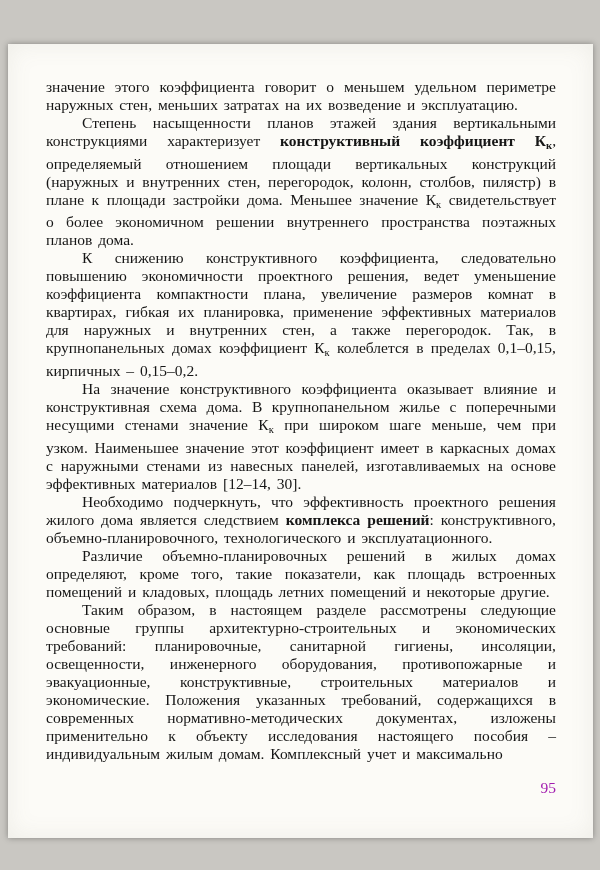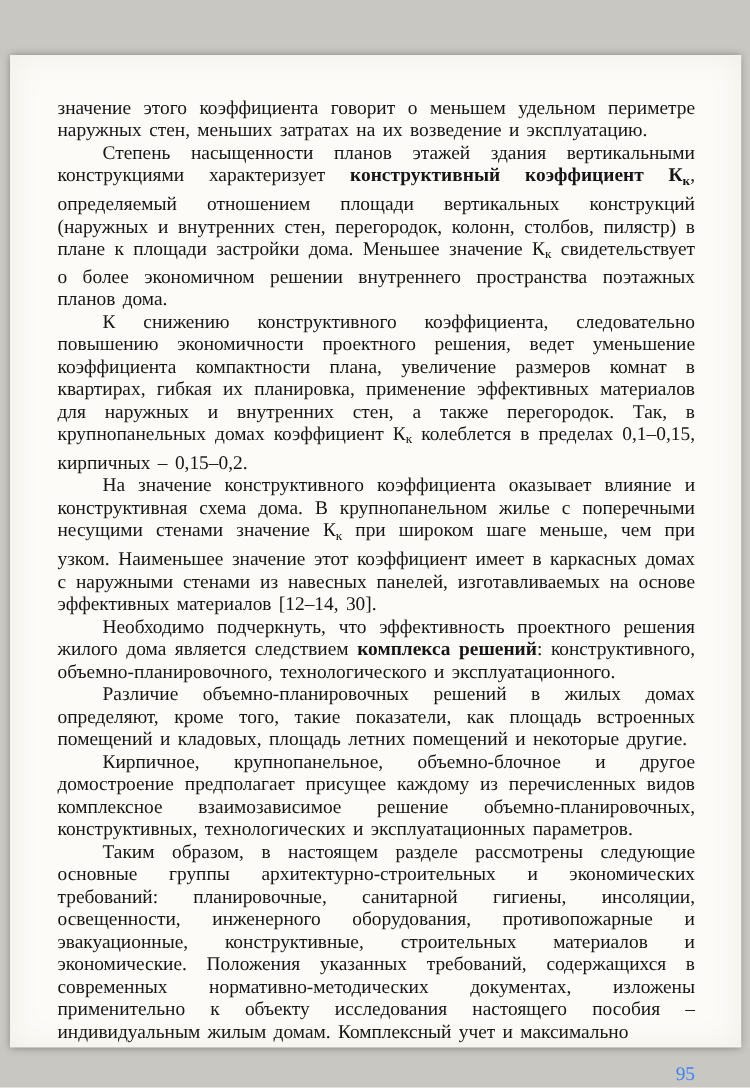--- a/index.html
+++ b/index.html
@@ -46,34 +46,33 @@
   }
   .run-sub {
     font-size: 0.68em;
     vertical-align: -0.25em;
     word-spacing: normal;
   }
   .page-number {
     text-align: right;
     margin-top: 16px;
     font-size: 15.5px;
-    color: #3b82f6;
+    color: #a21caf;
   }
 </style>
 </head>
 <body>
 
 <div class="scan-page">
   <div class="text-block">
 
   <p class="para"><span>значение этого коэффициента говорит о меньшем удельном периметре наружных стен, меньших затратах на их возведение и эксплуатацию.</span></p>
       <p class="para indent"><span>Степень насыщенности планов этажей здания вертикальными конструкциями характеризует </span><span class="run-bold">конструктивный коэффициент</span><span class="run-bold"> К</span><span class="run-bold run-sub">к</span><span>, определяемый отношением площади вертикальных конструкций (наружных и внутренних стен, перегородок, колонн, столбов, пилястр) в плане к площади застройки дома. Меньшее значение К</span><span class="run-sub">к</span><span> свидетельствует о более экономичном решении внутреннего пространства поэтажных планов дома.</span></p>
       <p class="para indent"><span>К снижению конструктивного коэффициента, следовательно повышению экономичности проектного решения, ведет уменьшение коэффициента компактности плана, увеличение размеров комнат в квартирах, гибкая их планировка, применение эффективных материалов для наружных и внутренних стен, а также перегородок. Так, в крупнопанельных домах коэффициент К</span><span class="run-sub">к</span><span> колеблется в пределах 0,1–0,15, кирпичных – 0,15–0,2.</span></p>
       <p class="para indent"><span>На значение конструктивного коэффициента оказывает влияние и конструктивная схема дома. В крупнопанельном жилье с поперечными несущими стенами значение К</span><span class="run-sub">к</span><span> при широком шаге меньше, чем при узком. Наименьшее значение этот коэффициент имеет в каркасных домах с наружными стенами из навесных панелей, изготавливаемых на основе эффективных материалов [12–14, 30].</span></p>
       <p class="para indent"><span>Необходимо подчеркнуть, что эффективность проектного решения жилого дома является следствием </span><span class="run-bold">комплекса решений</span><span>: конструктивного, объемно-планировочного, технологического и эксплуатационного.</span></p>
       <p class="para indent"><span>Различие объемно-планировочных решений в жилых домах определяют, кроме того, такие показатели, как площадь встроенных помещений и кладовых, площадь летних помещений и некоторые другие.</span></p>
-      <p class="para indent"><span>Кирпичное, крупнопанельное, объемно-блочное и другое домостроение предполагает присущее каждому из перечисленных видов комплексное взаимозависимое решение объемно-планировочных, конструктивных, технологических и эксплуатационных параметров.</span></p>
       <p class="para indent"><span>Таким образом, в настоящем разделе рассмотрены следующие основные группы архитектурно-строительных и экономических требований: планировочные, санитарной гигиены, инсоляции, освещенности, инженерного оборудования, противопожарные и эвакуационные, конструктивные, строительных материалов и экономические. Положения указанных требований, содержащихся в современных нормативно-методических документах, изложены применительно к объекту исследования настоящего пособия – индивидуальным жилым домам. Комплексный учет и максимально</span></p>
       <div class="page-number">95</div>
     </div>
   <div class="text-block" style="position:static;"></div>
 </div>
 <div style="position:absolute; left:46px; width:510px; top:0;"></div>
 
 </body></html>

